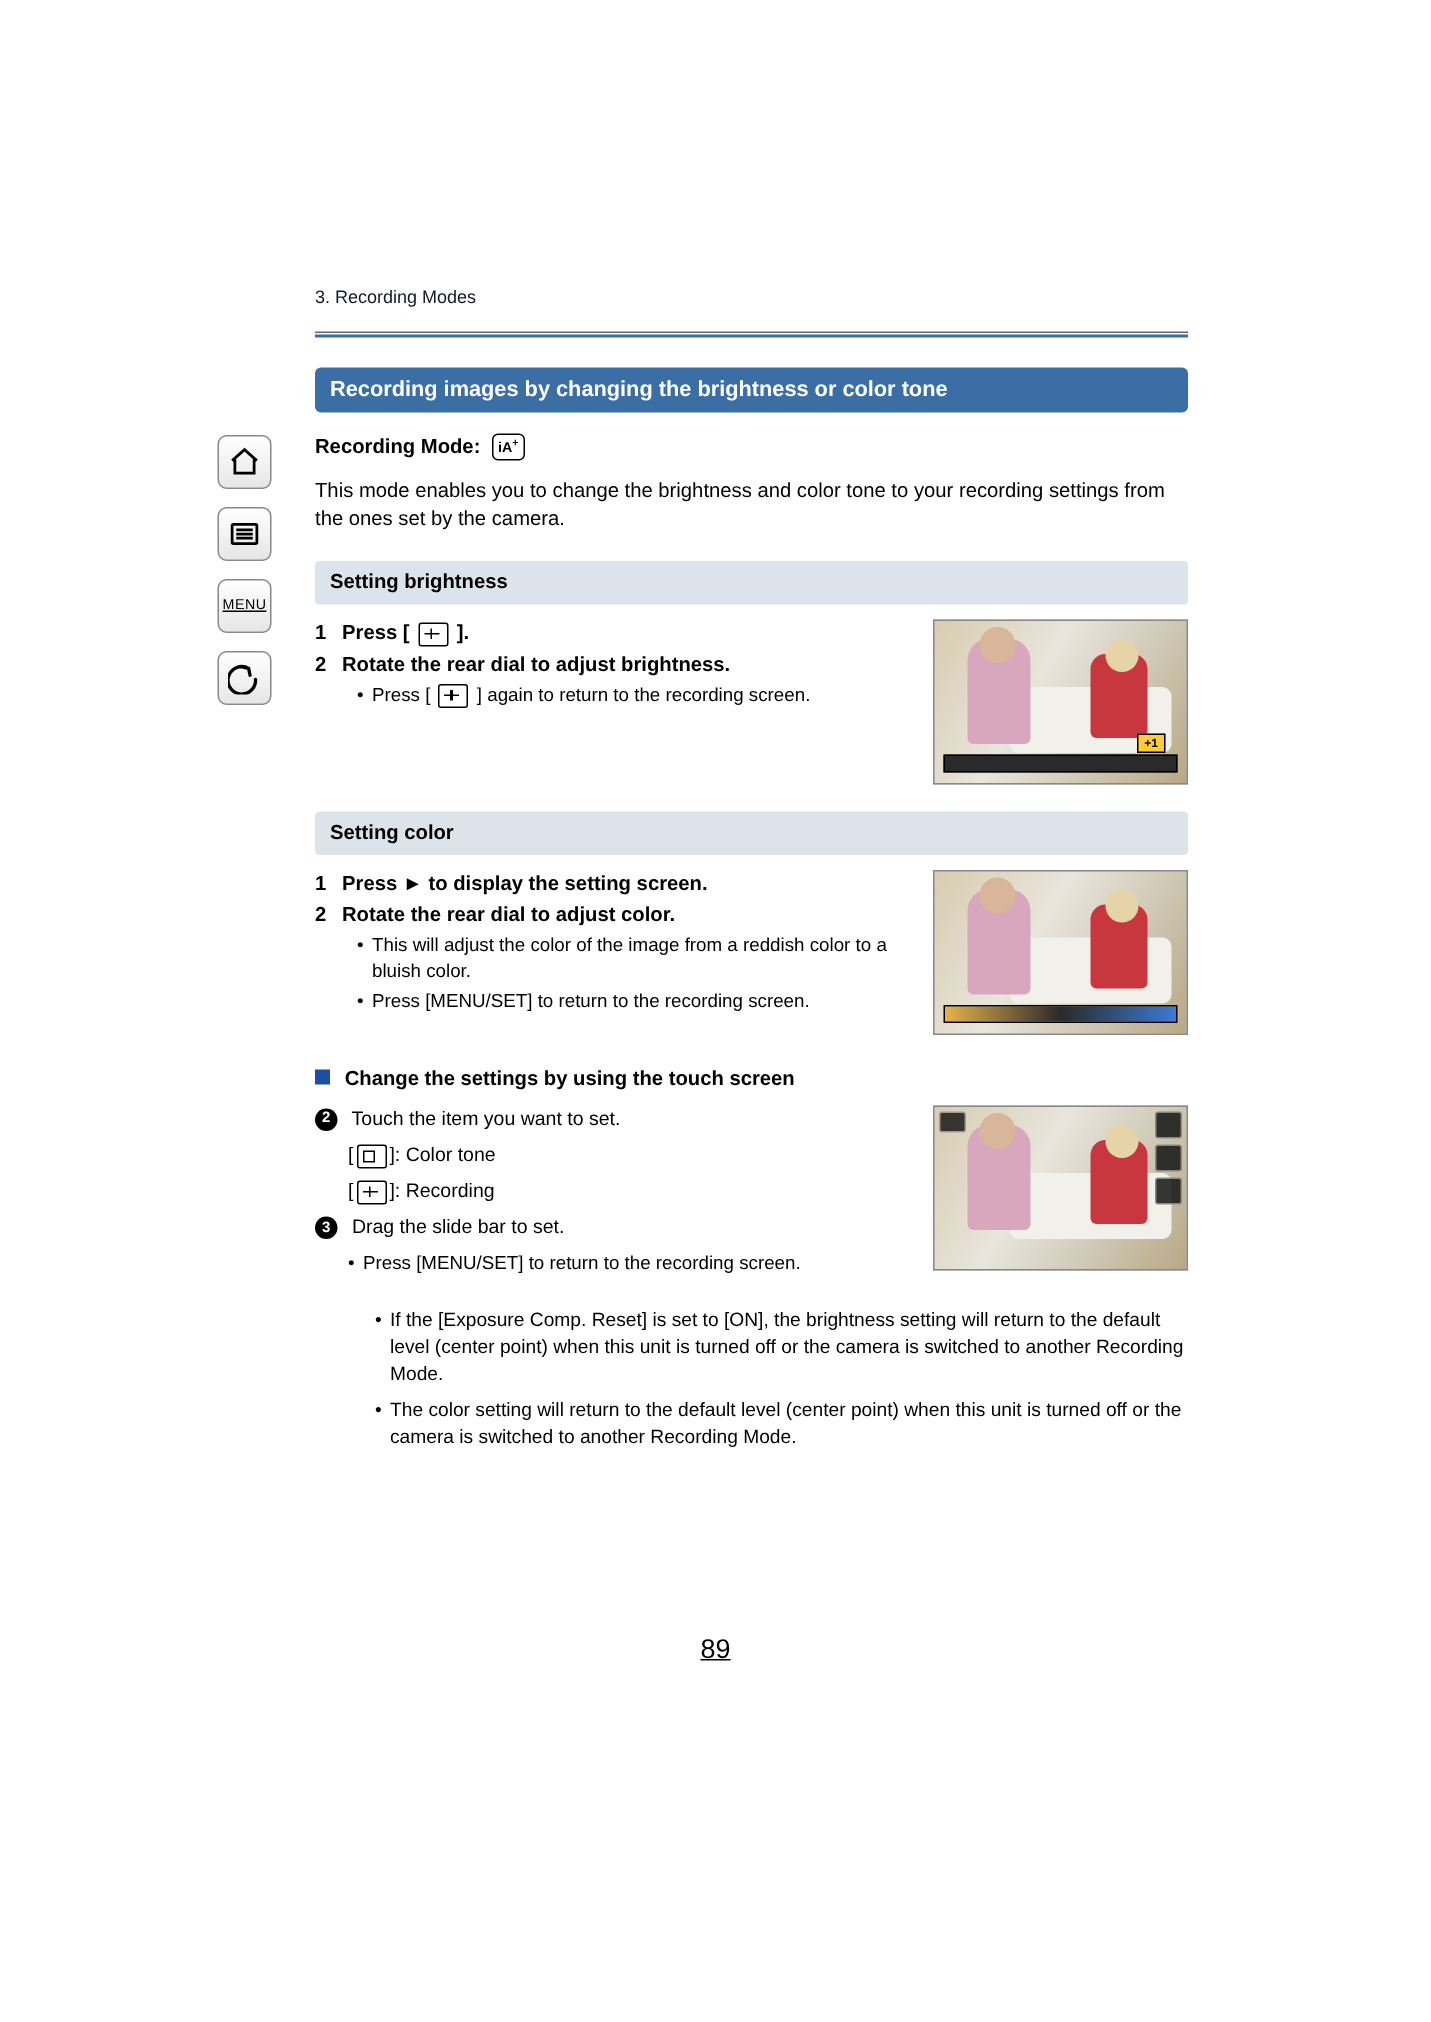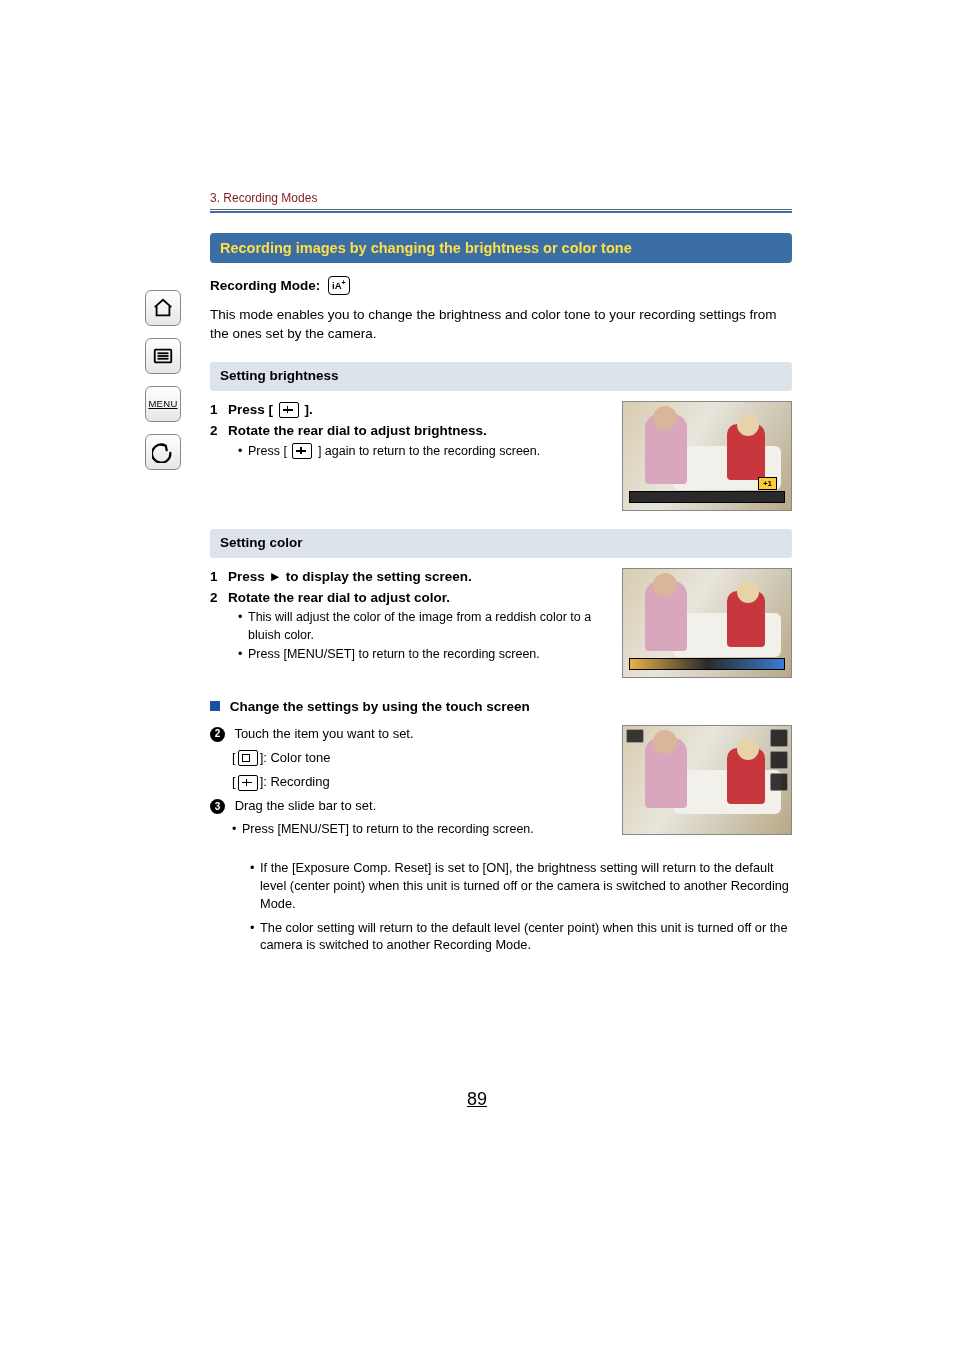--- a/index.html
+++ b/index.html
@@ -2,24 +2,24 @@
 <html><head>
 <meta charset="utf-8">
 <style>
   html,body{margin:0;padding:0;background:#fff;font-family:Arial,Helvetica,sans-serif;color:#000;font-size:13.5px;line-height:1.4}
   .page{width:954px;height:1348px;margin:0 auto;position:relative;background:#fff}
   .sidebar{position:absolute;left:145px;top:290px;width:40px}
   .sidebar .nav{width:34px;height:34px;border:1px solid #888;border-radius:6px;background:linear-gradient(#fff,#e6e6e6);margin-bottom:12px;display:flex;align-items:center;justify-content:center;cursor:pointer}
   .sidebar .nav svg{width:22px;height:22px}
   .sidebar .nav .menu-label{font-size:9.5px;font-weight:normal;text-decoration:underline;letter-spacing:0.3px}
   .content{position:absolute;left:210px;top:190px;width:582px}
-  .chapter{font-size:12px;color:#7f1d1d;margin-bottom:2px}
+  .chapter{font-size:12px;color:#0f172a;margin-bottom:14px}
   .chapter-rule{height:1px;background:#666;margin-bottom:1px}
   .chapter-rule2{height:2px;background:#3b6ea5;margin-bottom:20px}
-  .heading-bar{background:#3b6ea5;color:#fde047;font-weight:bold;font-size:14.5px;padding:5px 10px;border-radius:4px;margin-bottom:14px}
+  .heading-bar{background:#3b6ea5;color:#ffffff;font-weight:bold;font-size:14.5px;padding:5px 10px;border-radius:4px;margin-bottom:14px}
   .rec-mode{font-weight:bold;margin-bottom:10px}
   .mode-icon{display:inline-block;border:1.5px solid #000;border-radius:4px;padding:1px 3px;font-size:9.5px;font-weight:bold;position:relative;top:-1px;margin-left:4px}
   p.body{margin:0 0 16px 0}
   .subhead{background:#dde3ea;font-weight:bold;font-size:13.5px;padding:5px 10px;border-radius:3px;margin:18px 0 10px 0}
   .steps{display:flex;align-items:flex-start;gap:12px}
   .step-text{flex:1}
   .step-num{font-weight:bold;display:inline-block;width:18px;vertical-align:top}
   .step-line{display:flex;align-items:flex-start;margin-bottom:2px}
   .step-bold{font-weight:bold}
   .bullet-sub{padding-left:28px;margin:2px 0 0 0}

